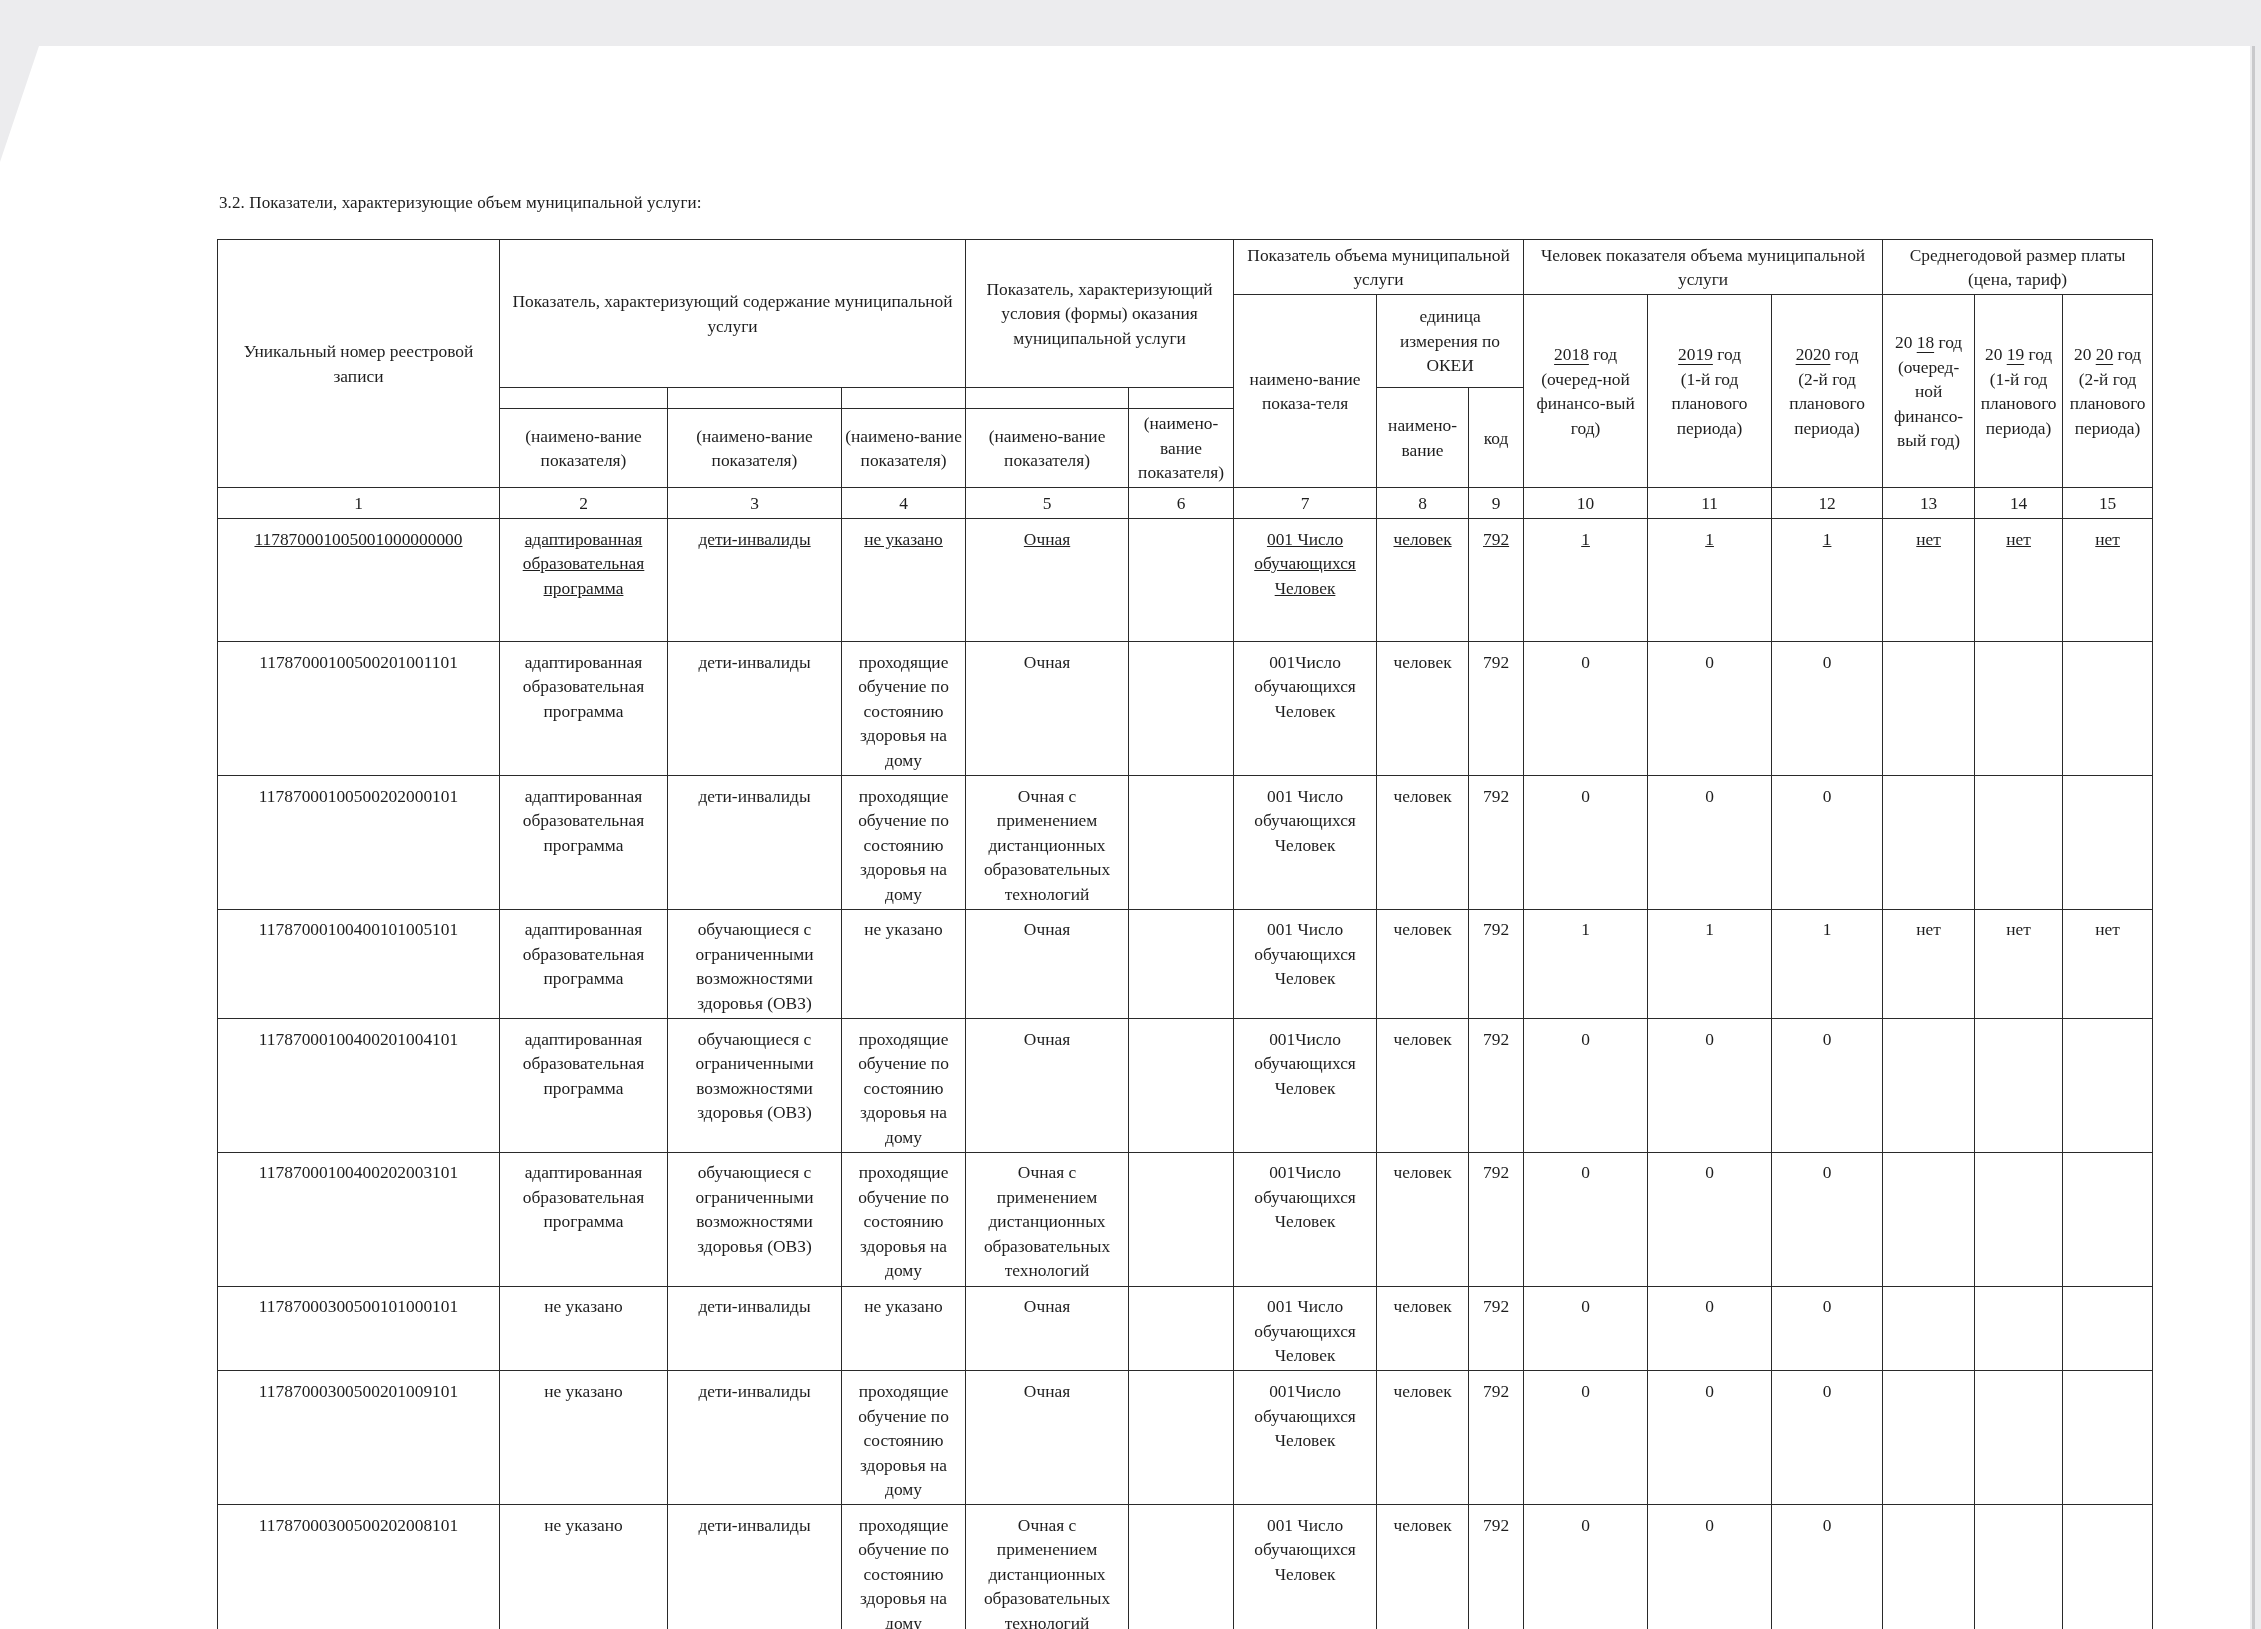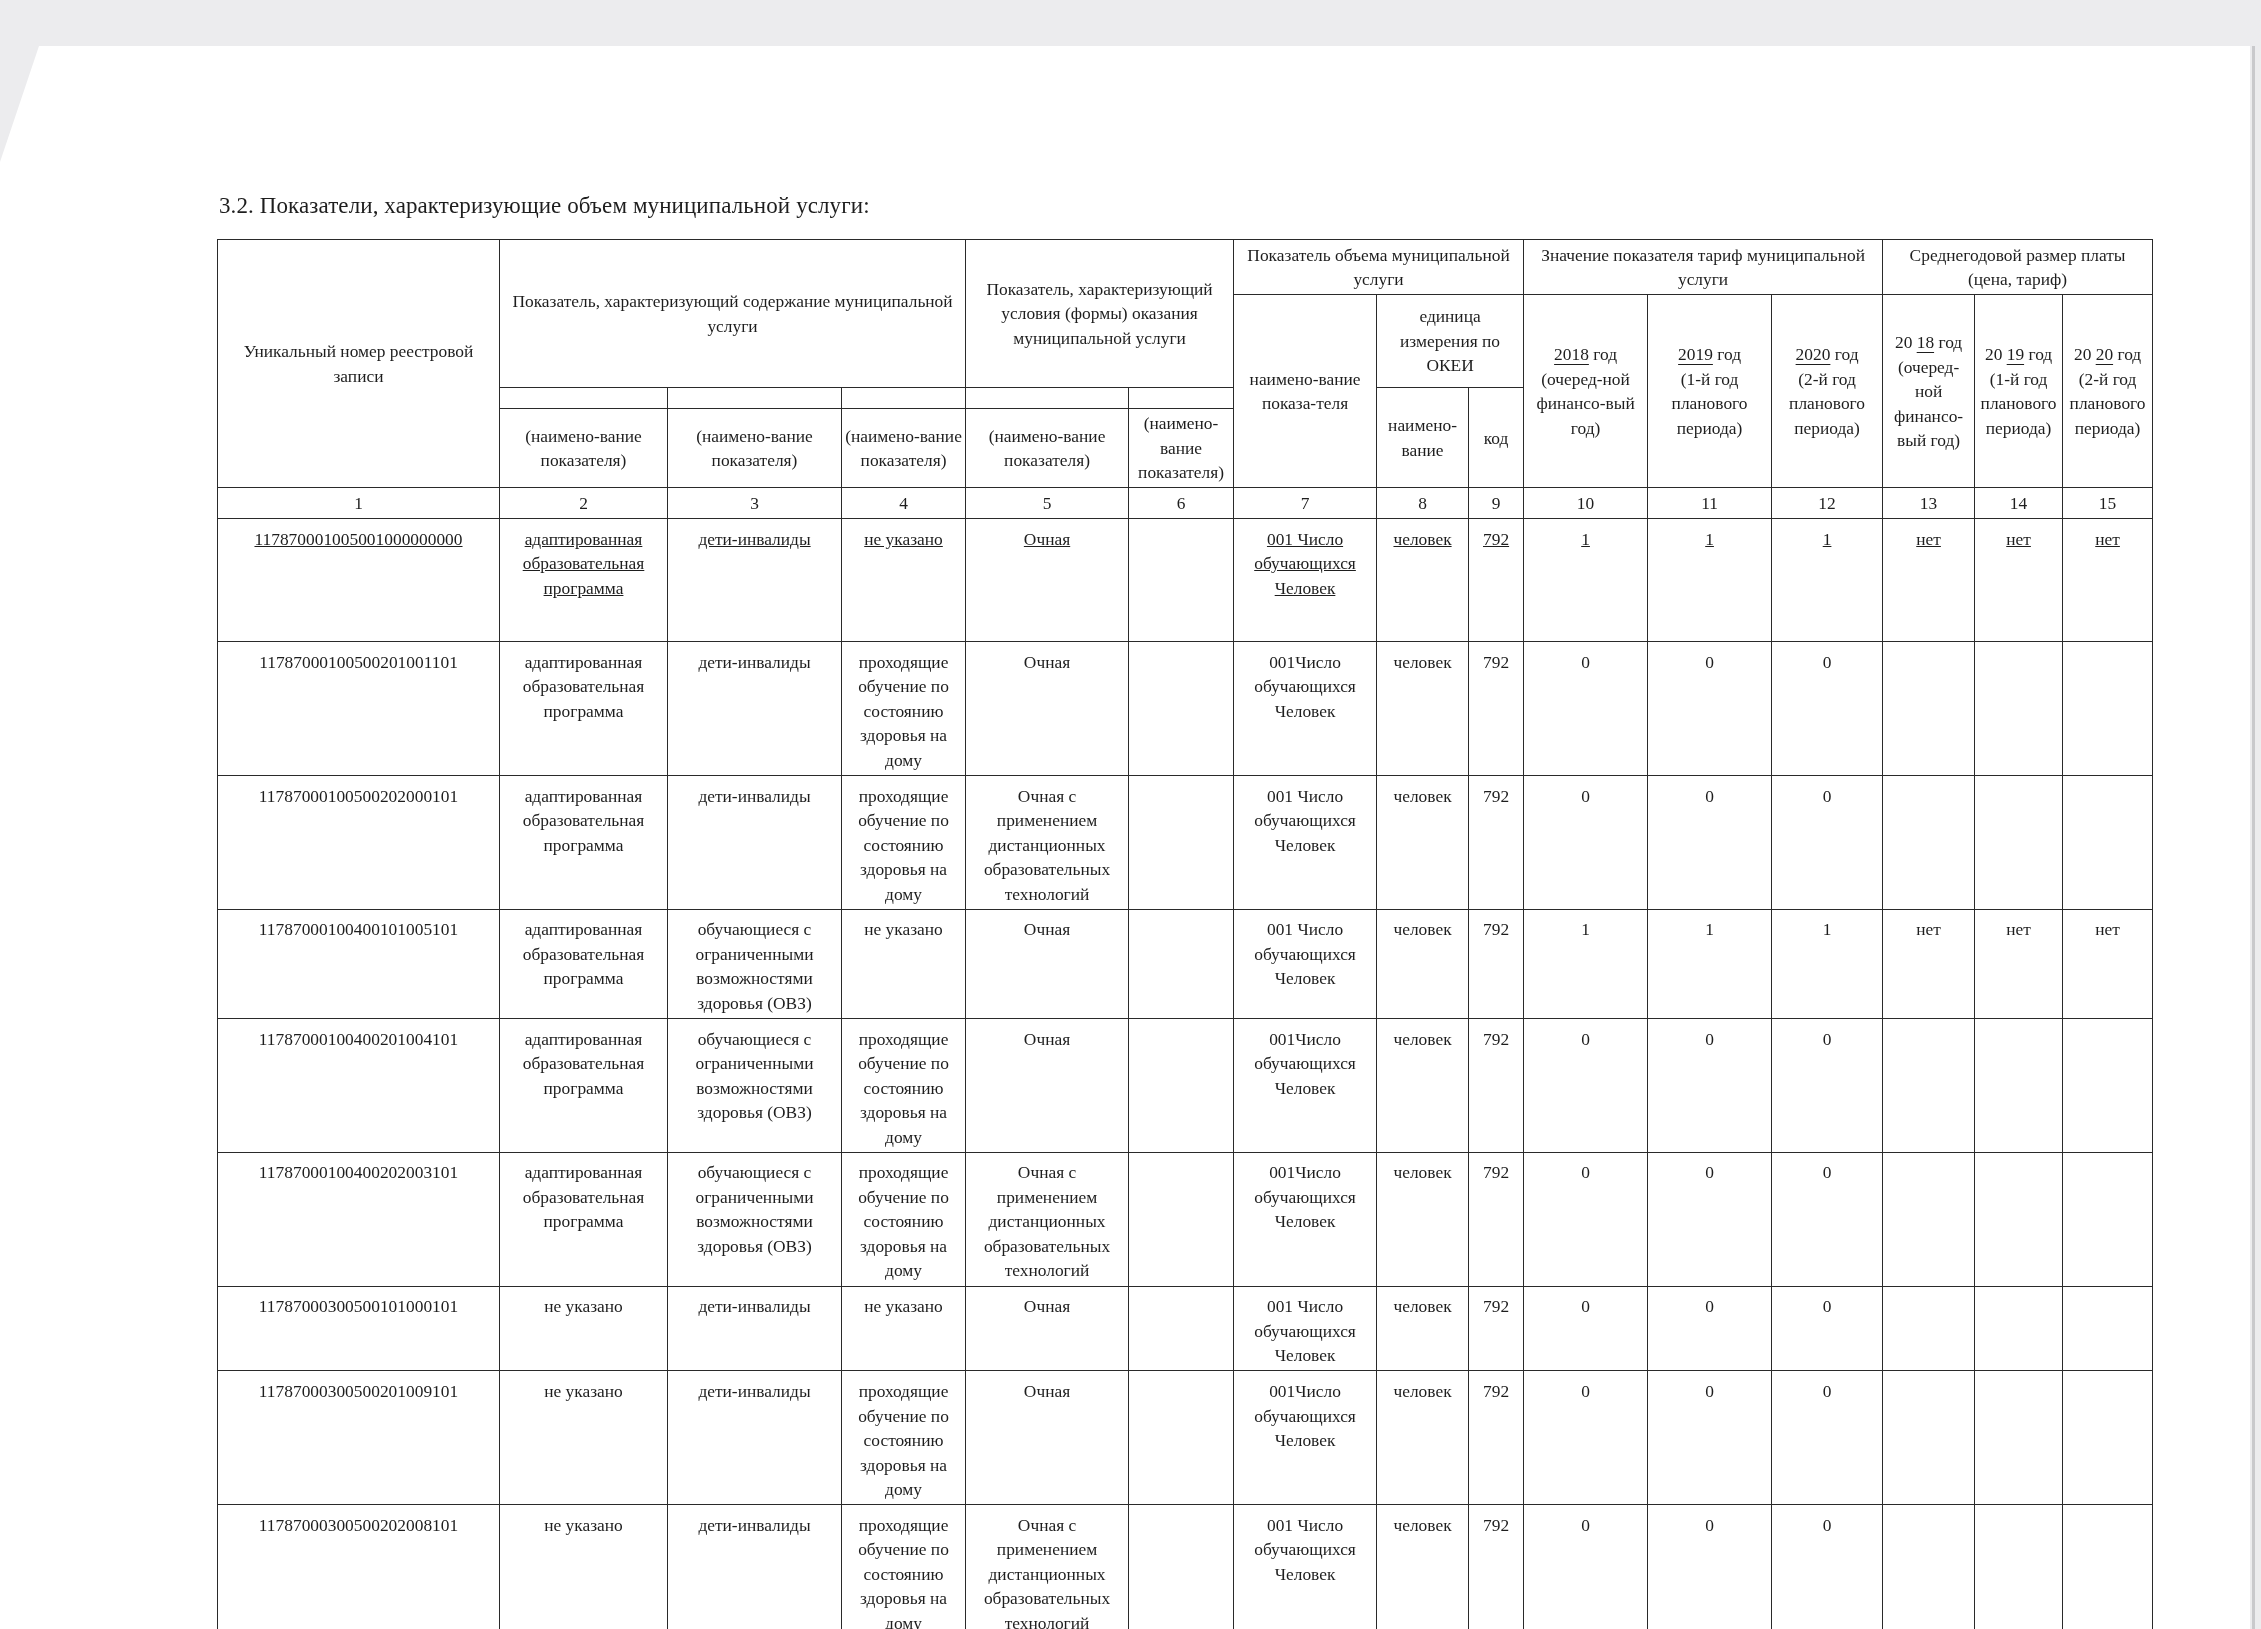--- a/index.html
+++ b/index.html
@@ -11,21 +11,21 @@
   }
   .page {
     position:absolute; left:0; top:46px; width:2250px; height:1584px;
     background:#ffffff;
     clip-path: polygon(39px 0, 100% 0, 100% 100%, 0 100%, 0 116px);
   }
   .page-edge {
     position:absolute; right:6.4px; top:46px; width:2.6px; height:1584px; background:#c9c9cc;
   }
   .section-title {
-    position:absolute; left:219px; top:193px; font-size:23px; letter-spacing:0.1px;
+    position:absolute; left:219px; top:193px; font-size:17px; letter-spacing:0.1px;
   }
   table.grid {
     position:absolute; left:217px; top:239px; width:1936px;
     border-collapse:collapse; table-layout:fixed;
   }
   table.grid td, table.grid th {
     border:1.9px solid #2a2a2a; padding:2.6px 2.6px; text-align:center; vertical-align:middle;
     font-weight:normal; font-size:17.4px; line-height:24.5px; word-wrap:break-word;
   }
   table.grid td.data { vertical-align:top; padding-top:7.7px; }
@@ -57,21 +57,21 @@
     <col style="width:92px">
       <col style="width:88px">
       <col style="width:90px">
   </colgroup>
   <thead>
     <tr style="height:52px">
       <th rowspan="4">Уникальный номер реестровой записи</th>
       <th colspan="3" rowspan="2">Показатель, характеризующий содержание муниципальной услуги</th>
       <th colspan="2" rowspan="2">Показатель, характеризующий условия (формы) оказания муниципальной услуги</th>
       <th colspan="3">Показатель объема муниципальной услуги</th>
-      <th colspan="3">Значение показателя тариф муниципальной услуги</th>
+      <th colspan="3">Человек показателя объема муниципальной услуги</th>
       <th colspan="3">Среднегодовой размер платы (цена, тариф)</th>
     </tr>
     <tr style="height:93px">
       <th rowspan="3">наимено-вание показа-теля</th>
       <th colspan="2">единица измерения по ОКЕИ</th>
       <th rowspan="3" class="yr"><span></span><u>2018</u> <span>год</span><br><span>(очеред-ной финансо-вый год)</span></th>
       <th rowspan="3" class="yr"><span></span><u>2019</u> <span>год</span><br><span>(1-й год планового периода)</span></th>
       <th rowspan="3" class="yr"><span></span><u>2020</u> <span>год</span><br><span>(2-й год планового периода)</span></th>
       <th rowspan="3" class="yr"><span>20</span> <u>18</u> <span>год</span><br><span>(очеред-ной финансо-вый год)</span></th>
       <th rowspan="3" class="yr"><span>20</span> <u>19</u> <span>год</span><br><span>(1-й год планового периода)</span></th>

